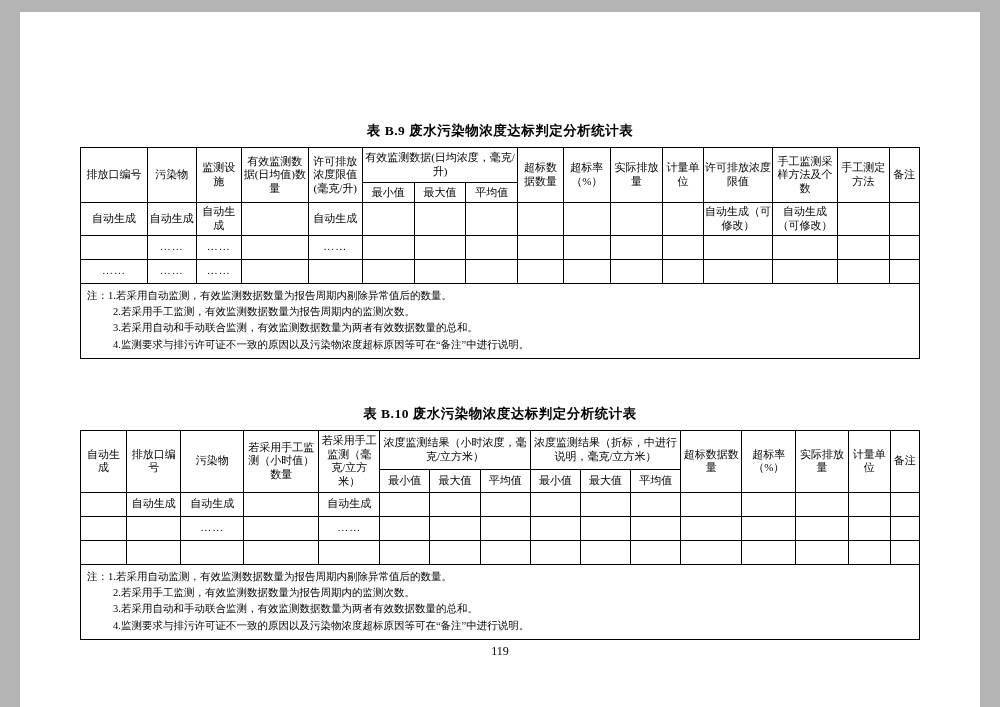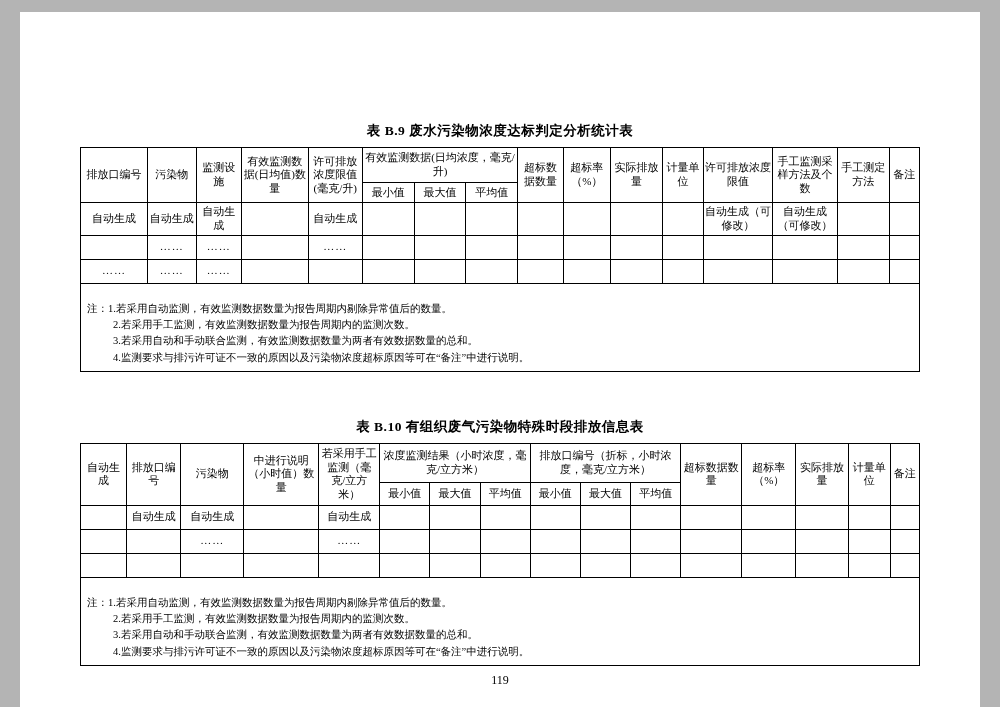--- a/index.html
+++ b/index.html
@@ -57,21 +57,21 @@
   .row-data td {
     height: 26px;
   }
   .row-short td {
     height: 19px;
   }
   .notes {
     text-align: left;
     font-size: 10.5px;
     line-height: 1.55;
-    padding: 17px 6px 5px 6px;
+    padding: 4px 6px 5px 6px;
     vertical-align: top;
   }
   .notes div {
     white-space: nowrap;
   }
   .notes .n-first {
     text-indent: 0;
   }
   .notes .n-rest {
     padding-left: 26px;
@@ -79,21 +79,20 @@
   .spacer {
     height: 46px;
   }
   .pageno {
     position: absolute;
     left: 0;
     top: 632px;
     width: 960px;
     text-align: center;
     font-size: 12px;
-    margin-top: 29px;
   }
   .dots { letter-spacing: 1px; }
 </style>
 </head>
 <body>
 
 <div class="page">
   <div class="content">
 
     <div class="tbl-title">表 B.9 废水污染物浓度达标判定分析统计表</div>
@@ -202,21 +201,21 @@
             <div class="n-rest">2.若采用手工监测，有效监测数据数量为报告周期内的监测次数。</div>
             <div class="n-rest">3.若采用自动和手动联合监测，有效监测数据数量为两者有效数据数量的总和。</div>
             <div class="n-rest">4.监测要求与排污许可证不一致的原因以及污染物浓度超标原因等可在“备注”中进行说明。</div>
           </td>
         </tr>
       </tbody>
     </table>
 
     <div class="spacer"></div>
 
-    <div class="tbl-title">表 B.10 有组织废气污染物特殊时段排放信息表</div>
+    <div class="tbl-title">表 B.10 废水污染物浓度达标判定分析统计表</div>
     <table>
       <colgroup>
         <col style="width:44px">
           <col style="width:52px">
           <col style="width:60px">
         <col style="width:72px">
           <col style="width:58px">
         <col style="width:48px">
           <col style="width:48px">
           <col style="width:48px">
@@ -227,24 +226,24 @@
           <col style="width:52px">
           <col style="width:50px">
         <col style="width:40px">
           <col style="width:28px">
       </colgroup>
       <tbody>
         <tr class="hdr">
           <td rowspan="2">自动生成</td>
           <td rowspan="2">排放口编号</td>
           <td rowspan="2">污染物</td>
-          <td rowspan="2">中进行说明（小时值）数量</td>
+          <td rowspan="2">若采用手工监测（小时值）数量</td>
           <td rowspan="2">若采用手工监测（毫克/立方米）</td>
           <td colspan="3">浓度监测结果（小时浓度，毫克/立方米）</td>
-          <td colspan="3">排放口编号（折标，小时浓度，毫克/立方米）</td>
+          <td colspan="3">浓度监测结果（折标，中进行说明，毫克/立方米）</td>
           <td rowspan="2">超标数据数量</td>
           <td rowspan="2">超标率（%）</td>
           <td rowspan="2">实际排放量</td>
           <td rowspan="2">计量单位</td>
           <td rowspan="2">备注</td>
         </tr>
         <tr class="hdr">
           <td>最小值</td>
           <td>最大值</td>
           <td>平均值</td>

